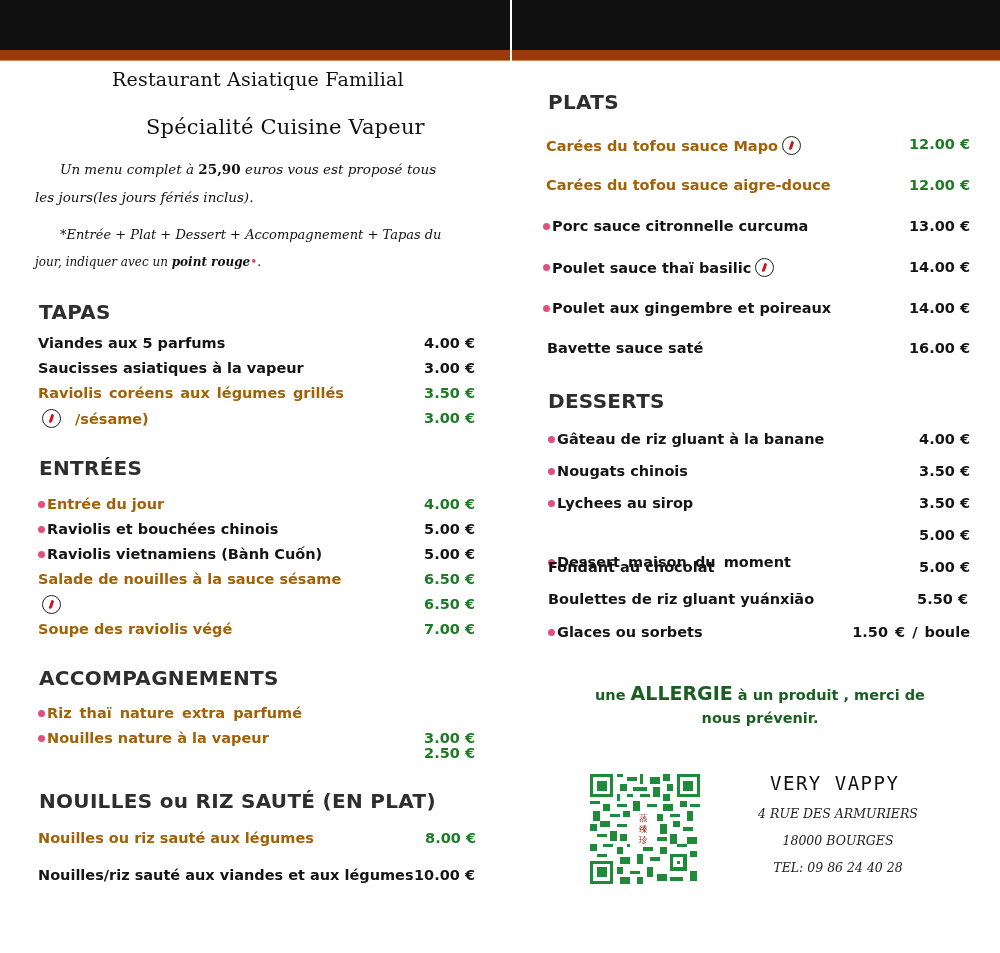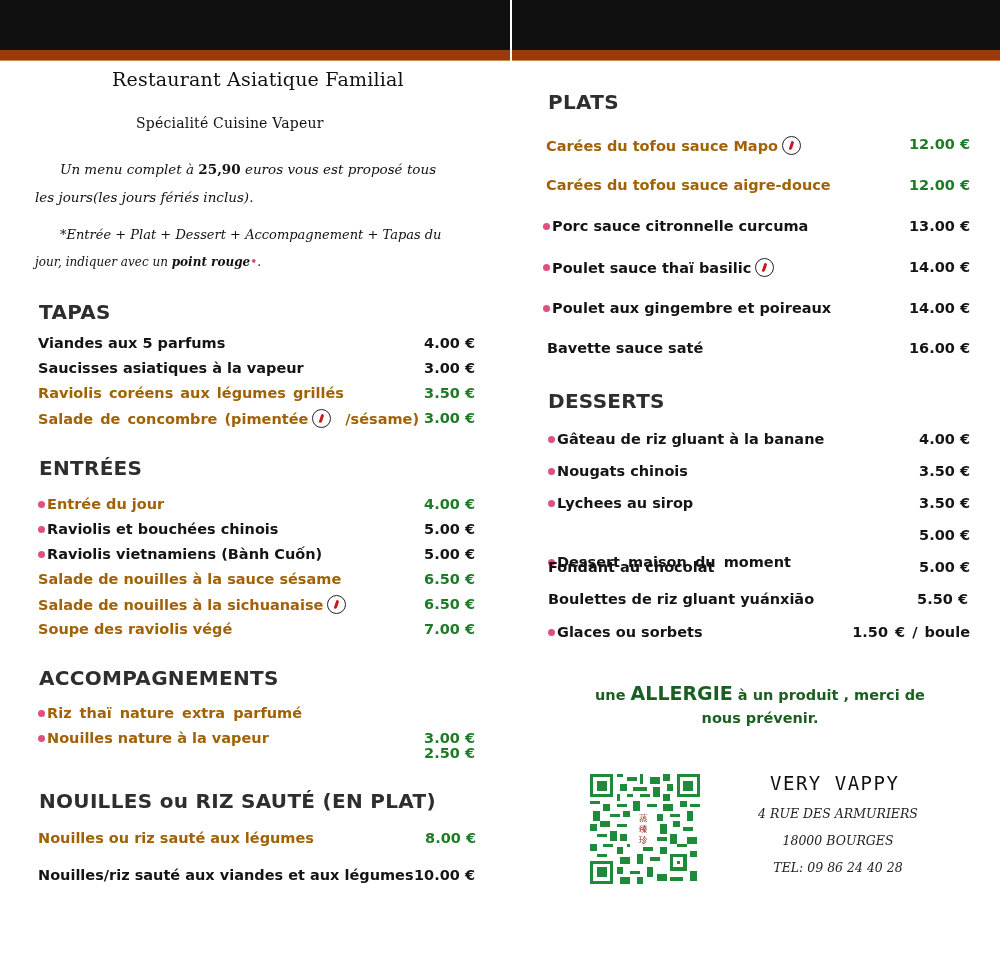--- a/index.html
+++ b/index.html
@@ -42,21 +42,21 @@
 </head>
 <body>
 
 <div class="topbar left"></div>
 <div class="topbar right"></div>
 <div class="stripe left"></div>
 <div class="stripe right"></div>
 <div class="divider"></div>
 
 <div class="serif-title" style="left:112px; top:68px;">Restaurant  Asiatique Familial</div>
-<div class="serif-title" style="left:136px; top:115px; font-size:14px;">Spécialité Cuisine Vapeur</div>
+<div class="serif-title" style="left:146px; top:115px; font-size:21px;">Spécialité Cuisine Vapeur</div>
 
 <div class="script" style="left:60px; top:161px;"><span>Un menu complet à </span><b>25,90</b><span> euros vous est proposé tous</span></div>
 <div class="script" style="left:35px; top:189px;">les jours(les jours fériés inclus).</div>
 <div class="script" style="left:60px; top:227px; font-size:13px;">*Entrée + Plat + Dessert + Accompagnement + Tapas du</div>
 <div class="script" style="left:35px; top:255px; font-size:12px;"><span>jour, indiquer avec un </span><span class="rouge">point rouge</span><span class="pink">•</span><span>.</span></div>
 
 <div class="heading" style="left:39px; top:300px;">TAPAS</div>
 
 <div class="row black" style="left:38px; top:335px;">
     <span>Viandes aux 5 parfums</span>
@@ -67,21 +67,20 @@
     <span>Saucisses asiatiques à la vapeur</span>
   </div>
 <div class="price black" style="right:525px; top:360px;">3.00  €</div>
 
 <div class="row green" style="left:38px; top:385px; word-spacing:2px;">
     <span>Raviolis coréens aux légumes grillés</span>
   </div>
 <div class="price green" style="right:525px; top:385px;">3.50  €</div>
 
 <div class="row green" style="left:38px; top:409px; word-spacing:2px;">
-    <span>Salade de concombre (pimentée</span>
     <span class="chili"></span>
     <span style="margin-left:14px;">/sésame)</span>
   </div>
 <div class="price green" style="right:525px; top:410px;">3.00  €</div>
 
 <div class="heading" style="left:39px; top:456px;">ENTRÉES</div>
 
 <div class="row green" style="left:38px; top:496px;">
     <span class="bullet"></span>
     <span>Entrée du jour</span>
@@ -99,21 +98,20 @@
     <span>Raviolis vietnamiens (Bành Cuốn)</span>
   </div>
 <div class="price black" style="right:525px; top:546px;">5.00 €</div>
 
 <div class="row green" style="left:38px; top:571px;">
     <span>Salade de nouilles à la sauce sésame</span>
   </div>
 <div class="price green" style="right:525px; top:571px;">6.50 €</div>
 
 <div class="row green" style="left:38px; top:595px;">
-    <span>Salade de nouilles à la sichuanaise</span>
     <span class="chili"></span>
   </div>
 <div class="price green" style="right:525px; top:596px;">6.50 €</div>
 
 <div class="row green" style="left:38px; top:621px;">
     <span>Soupe des raviolis végé</span>
   </div>
 <div class="price green" style="right:525px; top:621px;">7.00 €</div>
 
 <div class="heading" style="left:39px; top:666px;">ACCOMPAGNEMENTS</div>

